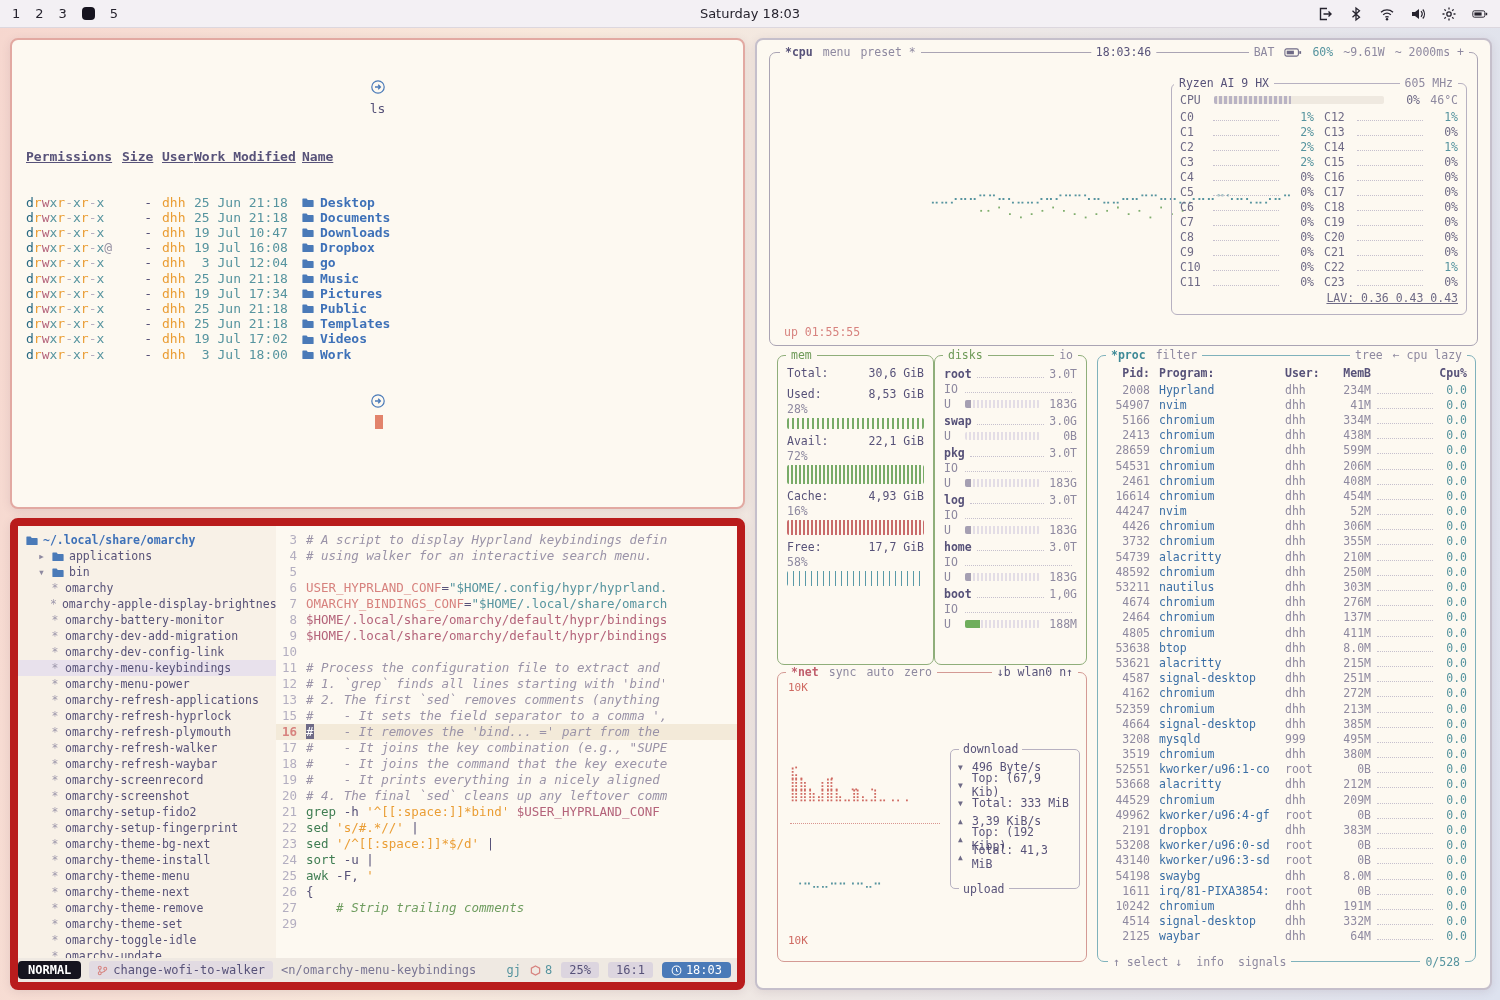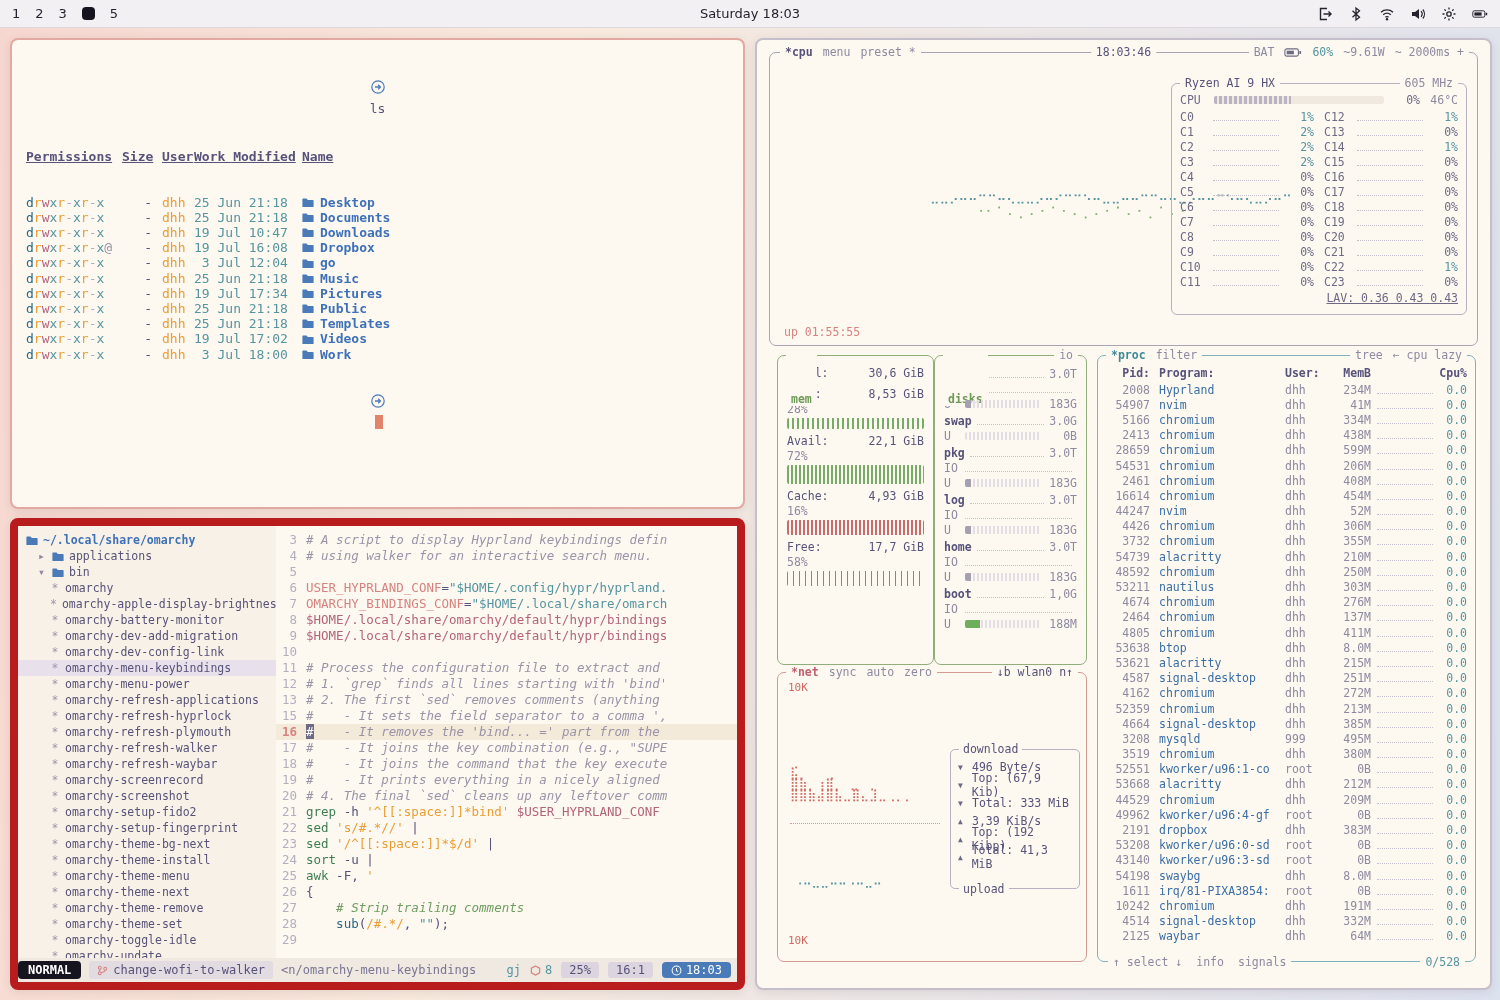--- a/index.html
+++ b/index.html
@@ -83,21 +83,21 @@
 .mem-box{left:20px;top:315px;width:157px;height:310px;border-color:#8fae7a;}
 .disks-box{left:177px;top:315px;width:153px;height:310px;border-color:#8fae7a;}
 .net-box{left:20px;top:632px;width:310px;height:290px;border-color:#d49a94;}
 .proc-box{left:340px;top:315px;width:379px;height:607px;border-color:#7fb2bc;}
 .btitle{position:absolute;top:-8px;display:flex;gap:10px;background:var(--winbg);padding:0 5px;font-size:11.5px;align-items:center;white-space:nowrap;}
 .btitle.bright{right:8px;}
 .btitle.bcenter{left:50%;transform:translateX(-50%);}
 .bbottom{position:absolute;bottom:-8px;display:flex;gap:14px;background:var(--winbg);padding:0 5px;font-size:11.5px;white-space:nowrap;}
 .btab{color:var(--mut);cursor:default;}
 .btab.primary-cpu{color:#575279;font-weight:bold;}
-.btab.primary-mem{color:#6e9a58;font-weight:bold;margin-top:44px;}
+.btab.primary-mem{color:#6e9a58;font-weight:normal;}
 .btab.primary-net{color:#c05f6d;font-weight:bold;}
 .btab.primary-proc{color:#3e8a97;font-weight:bold;}
 .tealtx{color:var(--teal);}
 .muttx{color:var(--mut);}
 .cpu-inner{position:absolute;right:10px;top:30px;width:296px;height:232px;border:1px solid #b7b1c1;border-radius:6px;padding:8px 8px 4px 8px;}
 .cpurow{display:flex;align-items:center;height:15px;}
 .clab{width:28px;color:#6e6a86;}
 .cpubar{flex:1;height:8px;margin:0 6px;background:#efe9e0;border-radius:2px;position:relative;overflow:hidden;}
 .cpubar i{position:absolute;left:0;top:0;bottom:0;width:45%;background:repeating-linear-gradient(90deg,#b9b3c4 0 3px,transparent 3px 5px);}
 .cpct{width:30px;text-align:right;color:#6e6a86;}
@@ -412,21 +412,20 @@
           <div class="cline"><span class="lnum">18</span><span class="ltext"><span class="tk-c">#    - It joins the command that the key execute</span></span></div>
           <div class="cline"><span class="lnum">19</span><span class="ltext"><span class="tk-c">#    - It prints everything in a nicely aligned </span></span></div>
           <div class="cline"><span class="lnum">20</span><span class="ltext"><span class="tk-c"># 4. The final `sed` cleans up any leftover comm</span></span></div>
           <div class="cline"><span class="lnum">21</span><span class="ltext"><span class="tk-k">grep</span><span class="tk-t"> -h </span><span class="tk-s2">'^[[:space:]]*bind'</span><span class="tk-r"> $USER_HYPRLAND_CONF</span></span></div>
           <div class="cline"><span class="lnum">22</span><span class="ltext"><span class="tk-k">sed</span><span class="tk-t"> </span><span class="tk-s2">'s/#.*//'</span><span class="tk-t"> |</span></span></div>
           <div class="cline"><span class="lnum">23</span><span class="ltext"><span class="tk-k">sed</span><span class="tk-t"> </span><span class="tk-s2">'/^[[:space:]]*$/d'</span><span class="tk-t"> |</span></span></div>
           <div class="cline"><span class="lnum">24</span><span class="ltext"><span class="tk-k">sort</span><span class="tk-t"> -u |</span></span></div>
           <div class="cline"><span class="lnum">25</span><span class="ltext"><span class="tk-k">awk</span><span class="tk-t"> -F, </span><span class="tk-s2">'</span></span></div>
           <div class="cline"><span class="lnum">26</span><span class="ltext"><span class="tk-t">{</span></span></div>
           <div class="cline"><span class="lnum">27</span><span class="ltext"><span class="tk-t">    </span><span class="tk-c2"># Strip trailing comments</span></span></div>
-          <div class="cline"><span class="lnum">28</span><span class="ltext"><span class="tk-t">    </span><span class="tk-fn">sub</span><span class="tk-t">(</span><span class="tk-s2">/#.*/</span><span class="tk-t">, </span><span class="tk-s">""</span><span class="tk-t">);</span></span></div>
           <div class="cline"><span class="lnum">29</span><span class="ltext"></span></div>
         </div>
     </div>
   </div>
   <div class="statusline">
     <span class="seg-mode">NORMAL</span>
     <span class="seg-branch">
       <span class="sicon">
         <svg viewBox="0 0 12 12">
             <circle cx="3" cy="3" r="1.6" fill="none" stroke="#d7827e" stroke-width="1.1"></circle>
@@ -479,21 +478,21 @@
       </span>
       <span class="tealtx">60%</span>
       <span class="muttx">~9.61W</span>
       <span class="muttx">~ 2000ms +</span>
     </div>
 
     <div class="cpu-graph">⣀⣀⡠⠤⠤⠒⠒⠤⢄⣀⣀⡠⠤⠔⠒⠒⠢⠤⣀⣀⠤⠤⠒⠒⠤⠤⣀⡠⠤⠤⠒⠢⠤⢄⣀⡠⠤⠒</div>
     <div class="cpu-graph2">⠐⠂⠁⠄⡀⠄⠂⠁⠂⠄⡀⠄⠂⠁⠄⠂⡀⠁⠄⠂</div>
 
     <div class="cpu-inner">
-      <div class="btitle" style="left:8px">
+      <div class="btitle" style="left:2px">
         <span>Ryzen AI 9 HX</span>
       </div>
       <div class="btitle bright">
         <span class="muttx">605 MHz</span>
       </div>
       <div class="cpurow">
         <span class="clab">CPU</span>
         <span class="cpubar">
             <i></i>
           </span>

